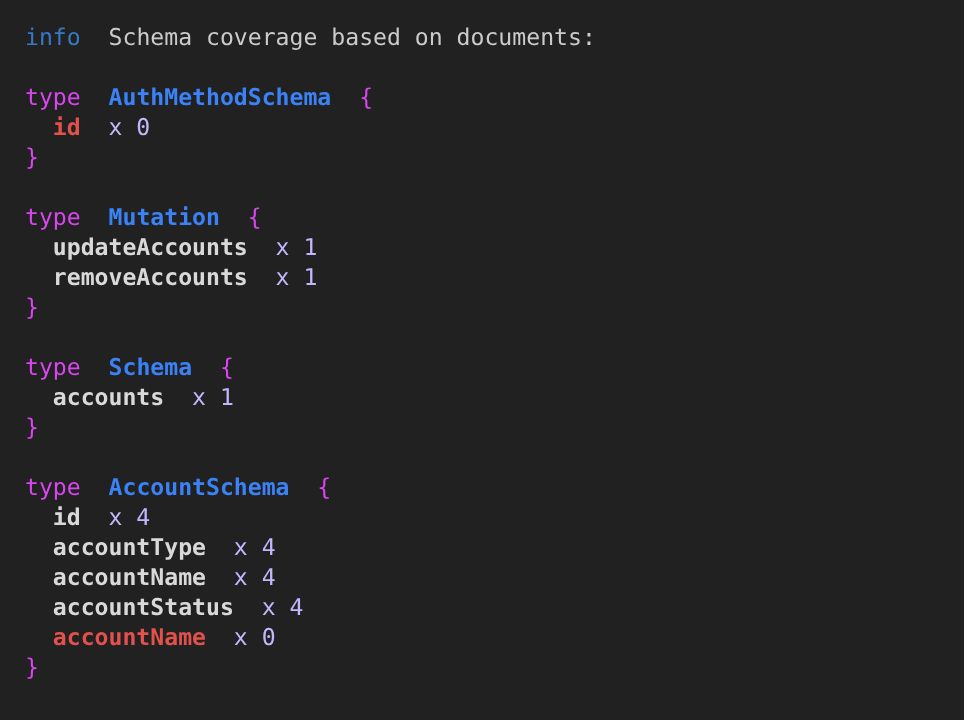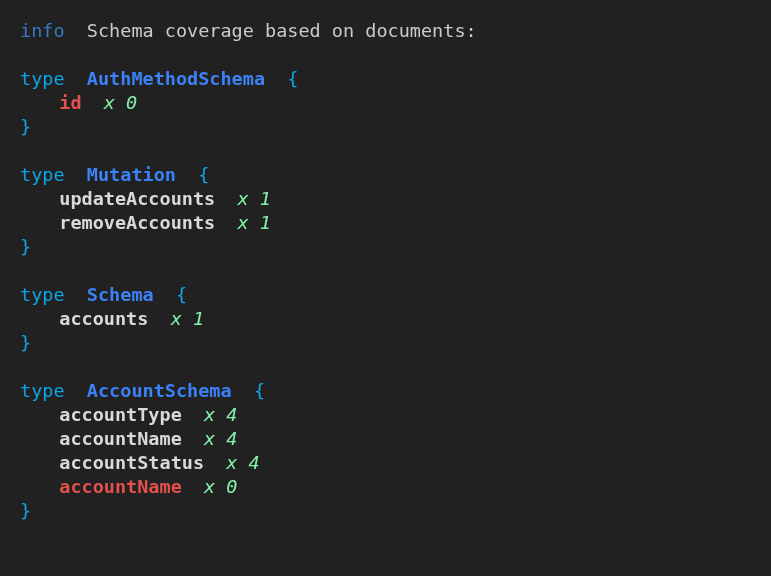--- a/index.html
+++ b/index.html
@@ -33,37 +33,35 @@
   .indent {
     padding-left: 2ch;
   }
   .lvl-info {
     color: #3878c4;
   }
   .msg {
     color: #cbcbcb;
   }
   .kw, .brace {
-    color: #0ea5e9;
+    color: #d946ef;
   }
   .tname {
     color: #3b82f6;
     font-weight: bold;
   }
   .fname {
     color: #d9d9d9;
     font-weight: bold;
-    margin-left: 17px;
   }
   .fname.uncovered {
     color: #e2514c;
   }
   .usage {
-    color: #86efac;
-    font-style: italic;
+    color: #c4b5fd;
   }
 </style>
 </head>
 <body>
 
 <div class="terminal">
 
   <div class="line">
     <span class="lvl-info">info</span>
     <span class="msg">Schema coverage based on documents:</span>
@@ -119,20 +117,24 @@
   </div>
 
   <div class="line"></div>
 
   <div class="line">
     <span class="kw">type</span>
     <span class="tname">AccountSchema</span>
     <span class="brace">{</span>
   </div>
   <div class="line indent">
+    <span class="fname">id</span>
+    <span class="usage">x 4</span>
+  </div>
+  <div class="line indent">
     <span class="fname">accountType</span>
     <span class="usage">x 4</span>
   </div>
   <div class="line indent">
     <span class="fname">accountName</span>
     <span class="usage">x 4</span>
   </div>
   <div class="line indent">
     <span class="fname">accountStatus</span>
     <span class="usage">x 4</span>

